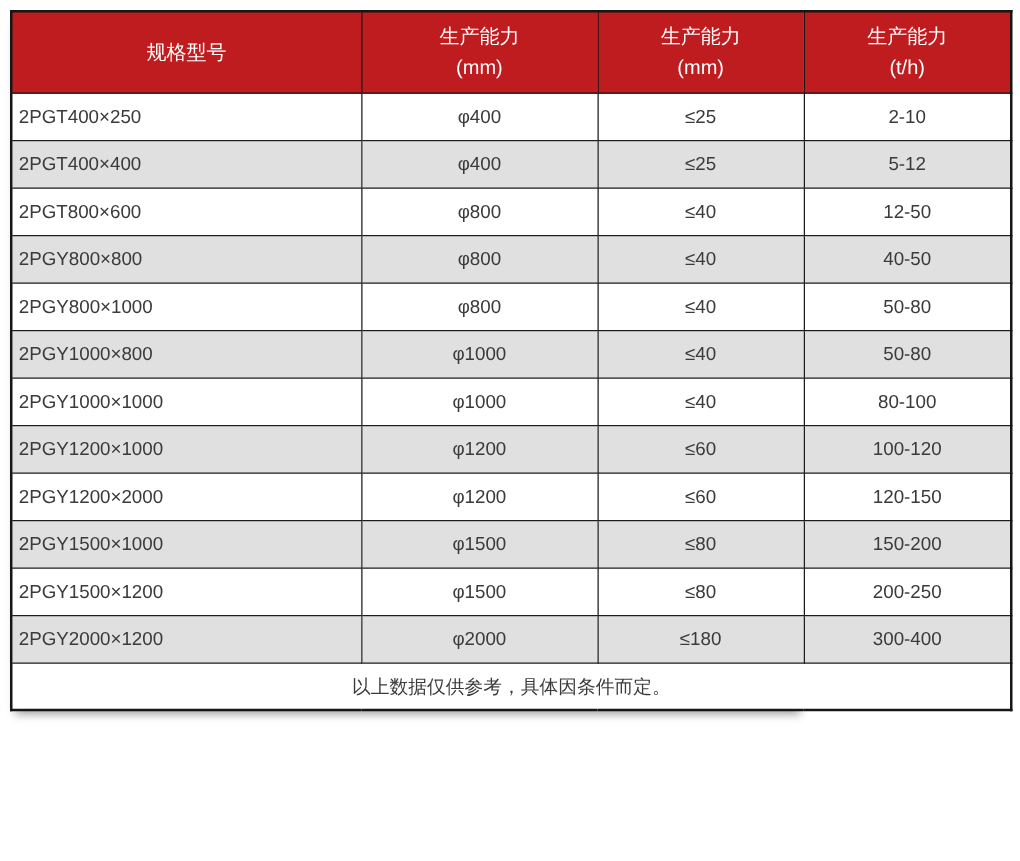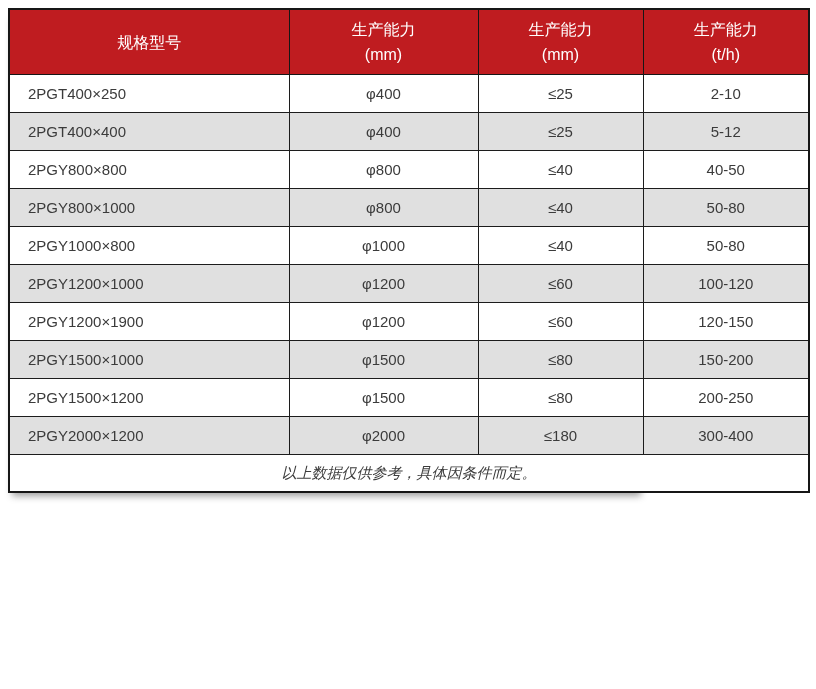--- a/index.html
+++ b/index.html
@@ -55,29 +55,28 @@
     padding: 0 4px;
     background: #ffffff;
     overflow: hidden;
     white-space: nowrap;
   }
   .spec-table tbody tr:nth-child(even) td {
     background: #e0e0e0;
   }
   .spec-table td.cell-model {
     text-align: left;
-    padding-left: 18px;
+    padding-left: 5px;
   }
   .spec-table tfoot td {
     height: 36px;
     text-align: center;
     background: #ffffff;
     font-size: 15px;
     color: #3b3b3b;
-    font-style: italic;
   }
 </style>
 </head>
 <body>
 
 <div class="table-wrap">
   <table class="spec-table">
     <colgroup>
       <col class="c-model">
         <col class="c-diameter">
@@ -111,45 +110,57 @@
         <td>≤25</td>
         <td>2-10</td>
       </tr>
       <tr>
         <td class="cell-model">2PGT400×400</td>
         <td>φ400</td>
         <td>≤25</td>
         <td>5-12</td>
       </tr>
       <tr>
+        <td class="cell-model">2PGT800×600</td>
+        <td>φ800</td>
+        <td>≤40</td>
+        <td>12-50</td>
+      </tr>
+      <tr>
         <td class="cell-model">2PGY800×800</td>
         <td>φ800</td>
         <td>≤40</td>
         <td>40-50</td>
       </tr>
       <tr>
         <td class="cell-model">2PGY800×1000</td>
         <td>φ800</td>
         <td>≤40</td>
         <td>50-80</td>
       </tr>
       <tr>
         <td class="cell-model">2PGY1000×800</td>
         <td>φ1000</td>
         <td>≤40</td>
         <td>50-80</td>
       </tr>
       <tr>
+        <td class="cell-model">2PGY1000×1000</td>
+        <td>φ1000</td>
+        <td>≤40</td>
+        <td>80-100</td>
+      </tr>
+      <tr>
         <td class="cell-model">2PGY1200×1000</td>
         <td>φ1200</td>
         <td>≤60</td>
         <td>100-120</td>
       </tr>
       <tr>
-        <td class="cell-model">2PGY1200×1900</td>
+        <td class="cell-model">2PGY1200×2000</td>
         <td>φ1200</td>
         <td>≤60</td>
         <td>120-150</td>
       </tr>
       <tr>
         <td class="cell-model">2PGY1500×1000</td>
         <td>φ1500</td>
         <td>≤80</td>
         <td>150-200</td>
       </tr>

